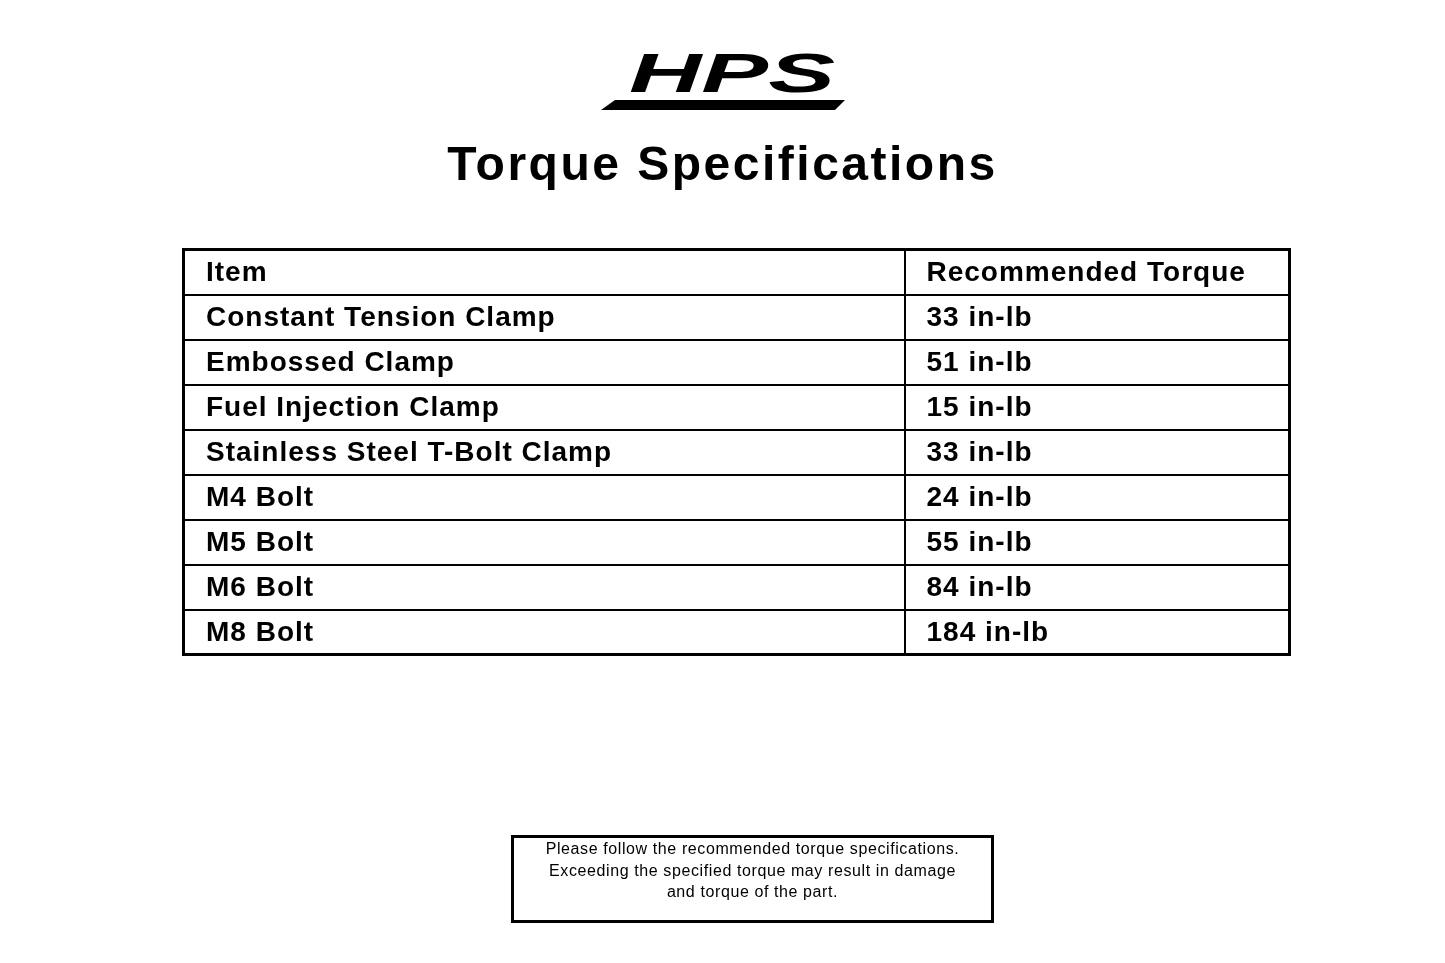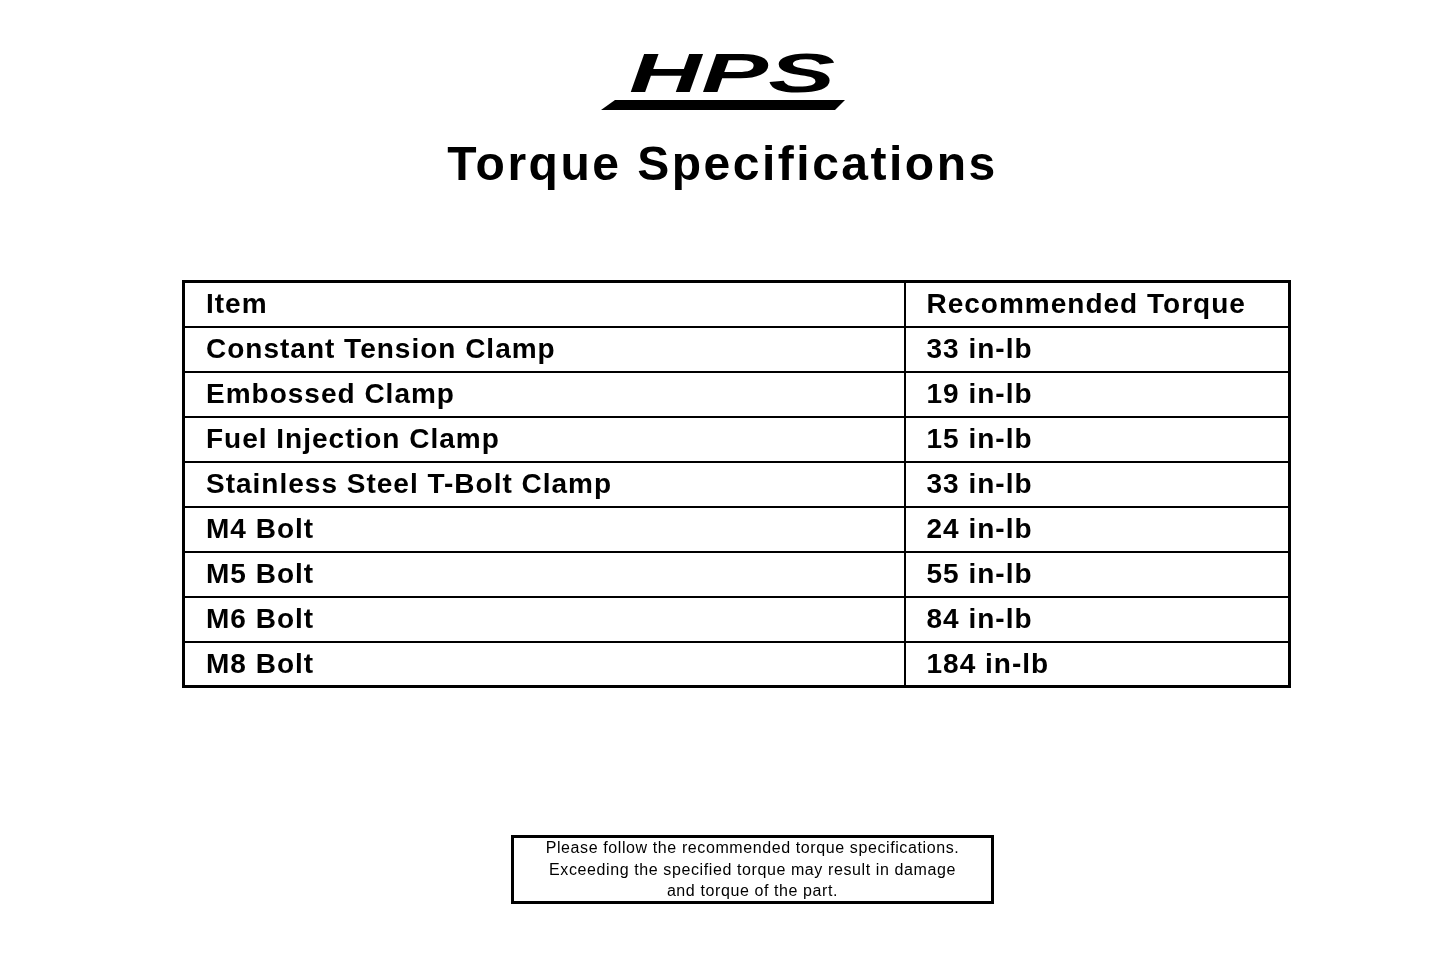--- a/index.html
+++ b/index.html
@@ -44,21 +44,20 @@
 
   
   .spec-table {
     position: absolute;
     top: 248px;
     left: 182px;
     width: 1106px;
     border-collapse: collapse;
     table-layout: fixed;
     border: 3px solid #000000;
-    margin-top: 32px;
   }
   .spec-table th,
   .spec-table td {
     border: 2px solid #000000;
     height: 45px;
     padding: 0 6px 0 21px;
     font-size: 28px;
     letter-spacing: 1px;
     text-align: left;
     vertical-align: middle;
@@ -69,25 +68,24 @@
   .spec-table th {
     font-weight: 700;
   }
 
   
   .note-box {
     position: absolute;
     top: 835px;
     left: 511px;
     width: 483px;
-    height: 69px;
+    height: 88px;
     border: 3px solid #000000;
     display: flex;
     flex-direction: column;
-    justify-content: center;
     align-items: center;
     text-align: center;
     font-size: 16px;
     line-height: 21.5px;
     letter-spacing: 0.6px;
   }
 </style>
 </head>
 <body>
 
@@ -111,21 +109,21 @@
       <th>Recommended Torque</th>
     </tr>
   </thead>
   <tbody>
     <tr>
       <td>Constant Tension Clamp</td>
       <td>33 in-lb</td>
     </tr>
     <tr>
       <td>Embossed Clamp</td>
-      <td>19 in-lb</td>
+      <td>51 in-lb</td>
     </tr>
     <tr>
       <td>Fuel Injection Clamp</td>
       <td>15 in-lb</td>
     </tr>
     <tr>
       <td>Stainless Steel T-Bolt Clamp</td>
       <td>33 in-lb</td>
     </tr>
     <tr>

